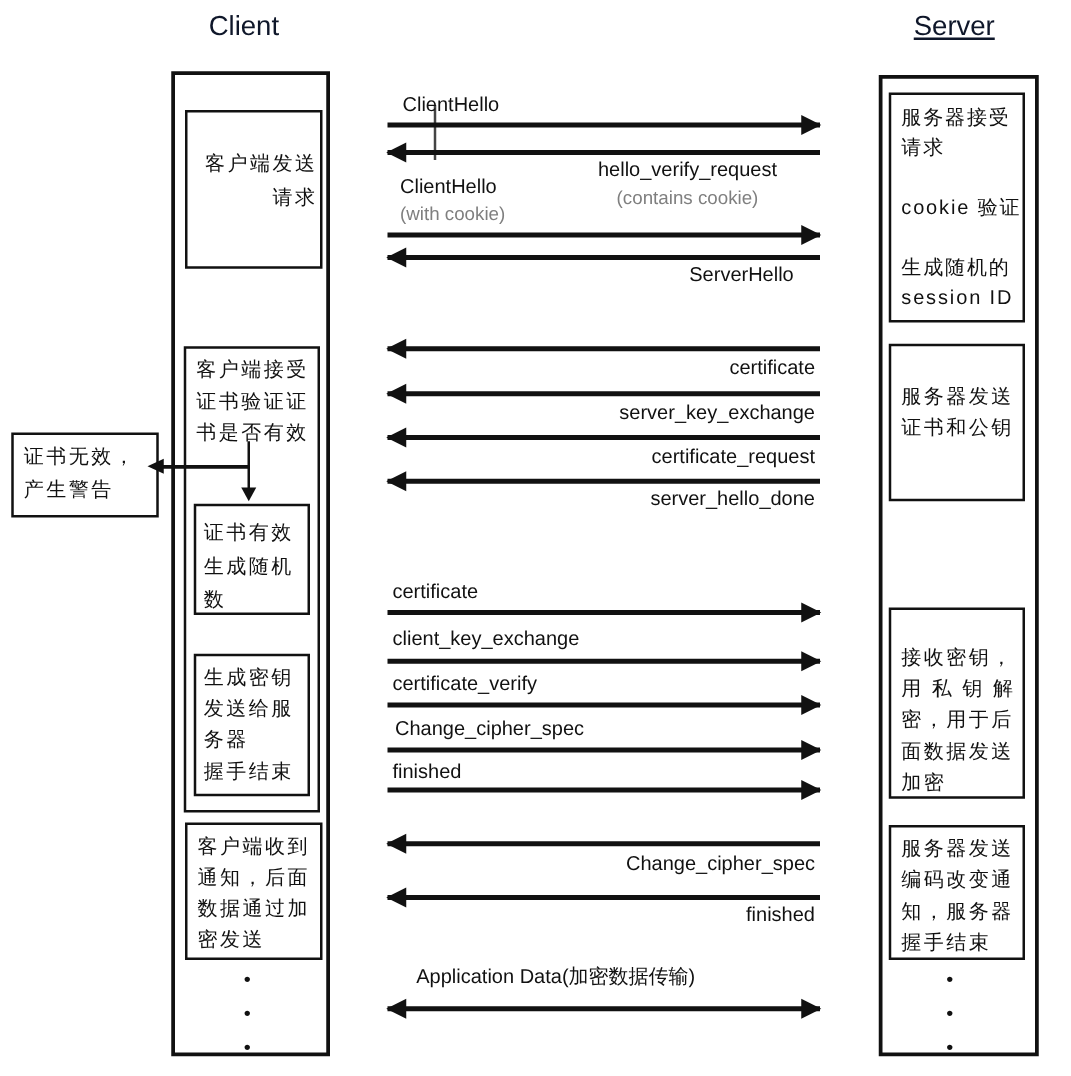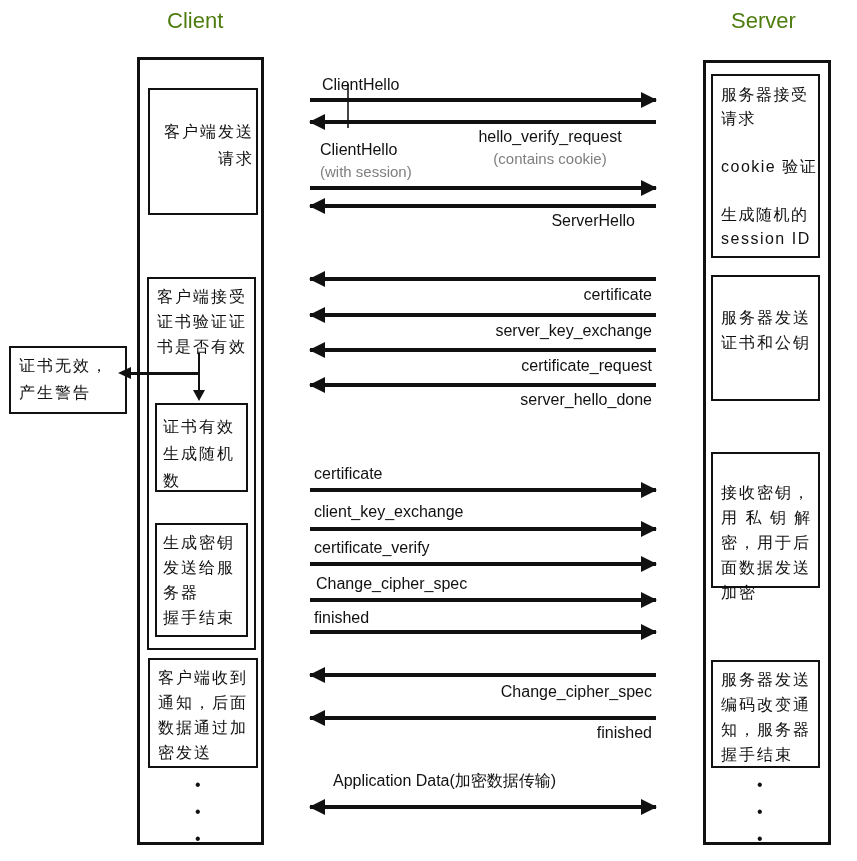--- a/index.html
+++ b/index.html
@@ -6,23 +6,23 @@
   html, body { background: #fff; }
   .canvas {
     position: relative;
     width: 857px;
     height: 861px;
     background: #fff;
     font-family: "Liberation Sans", sans-serif;
     color: #111;
     overflow: hidden;
   }
-  .title { position: absolute; font-size: 22px; color: #4d7c0f; }
+  .title { position: absolute; font-size: 22px; color: #0f172a; }
   .client-title { left: 167px; top: 8px; }
-  .server-title { left: 731px; top: 8px; }
+  .server-title { left: 731px; top: 8px; text-decoration: underline; }
 
   
   .col { position: absolute; border: 3px solid #111; background: #fff; }
   .client-col { left: 137px; top: 57px; width: 127px; height: 788px; }
   .server-col { left: 703px; top: 60px; width: 128px; height: 785px; }
 
   
   .box {
     position: absolute;
     border: 2px solid #111;
@@ -33,21 +33,21 @@
     white-space: pre-line;
   }
   .b-send    { left: 148px; top: 88px;  width: 110px; height: 127px; padding: 28px 2px 0 8px; text-align: right; }
   .b-accept  { left: 147px; top: 277px; width: 109px; height: 373px; padding: 5px 2px 0 8px; line-height: 25px; }
   .b-valid   { left: 155px; top: 403px; width: 93px;  height: 89px;  padding: 8px 2px 0 6px; }
   .b-genkey  { left: 155px; top: 523px; width: 93px;  height: 114px; padding: 5px 2px 0 6px; line-height: 25px; }
   .b-notice  { left: 148px; top: 658px; width: 110px; height: 110px; padding: 5px 2px 0 8px; line-height: 25px; }
   .b-warning { left: 9px;   top: 346px; width: 118px; height: 68px;  padding: 4px 2px 0 8px; }
   .s1 { left: 711px; top: 74px;  width: 109px; height: 184px; padding: 7px 0 0 8px; line-height: 24px; letter-spacing: 1.5px; }
   .s2 { left: 711px; top: 275px; width: 109px; height: 126px; padding: 28px 2px 0 8px; line-height: 25px; }
-  .s3 { left: 711px; top: 452px; width: 109px; height: 136px; padding: 26px 2px 0 8px; line-height: 25px; }
+  .s3 { left: 711px; top: 486px; width: 109px; height: 153px; padding: 26px 2px 0 8px; line-height: 25px; }
   .s4 { left: 711px; top: 660px; width: 109px; height: 108px; padding: 5px 2px 0 8px; line-height: 25px; }
 
   .dots { position: absolute; font-size: 16px; line-height: 27px; white-space: pre-line; color: #111; }
   .client-dots { left: 195px; top: 771px; }
   .server-dots { left: 757px; top: 771px; }
 
   
   .branch-v { position: absolute; left: 198px; top: 353px; width: 2px; height: 38px; background: #111; }
   .branch-v::after {
     content: ""; position: absolute; left: -5px; bottom: -10px;
@@ -161,21 +161,21 @@
 
   <div class="mlabel l1">ClientHello</div>
 
   <div class="mlabel l2">
     <span class="ml">hello_verify_request</span>
     <span class="msub">(contains cookie)</span>
   </div>
 
   <div class="mlabel l3">
     <span class="ml">ClientHello</span>
-    <span class="msub">(with session)</span>
+    <span class="msub">(with cookie)</span>
   </div>
 
   <div class="mlabel l4">ServerHello</div>
   <div class="mlabel ralign l5">certificate</div>
   <div class="mlabel ralign l7">certificate_request</div>
   <div class="mlabel ralign l6">server_key_exchange</div>
   <div class="mlabel ralign l8">server_hello_done</div>
   <div class="mlabel l9">certificate</div>
   <div class="mlabel l10">client_key_exchange</div>
   <div class="mlabel l11">certificate_verify</div>

